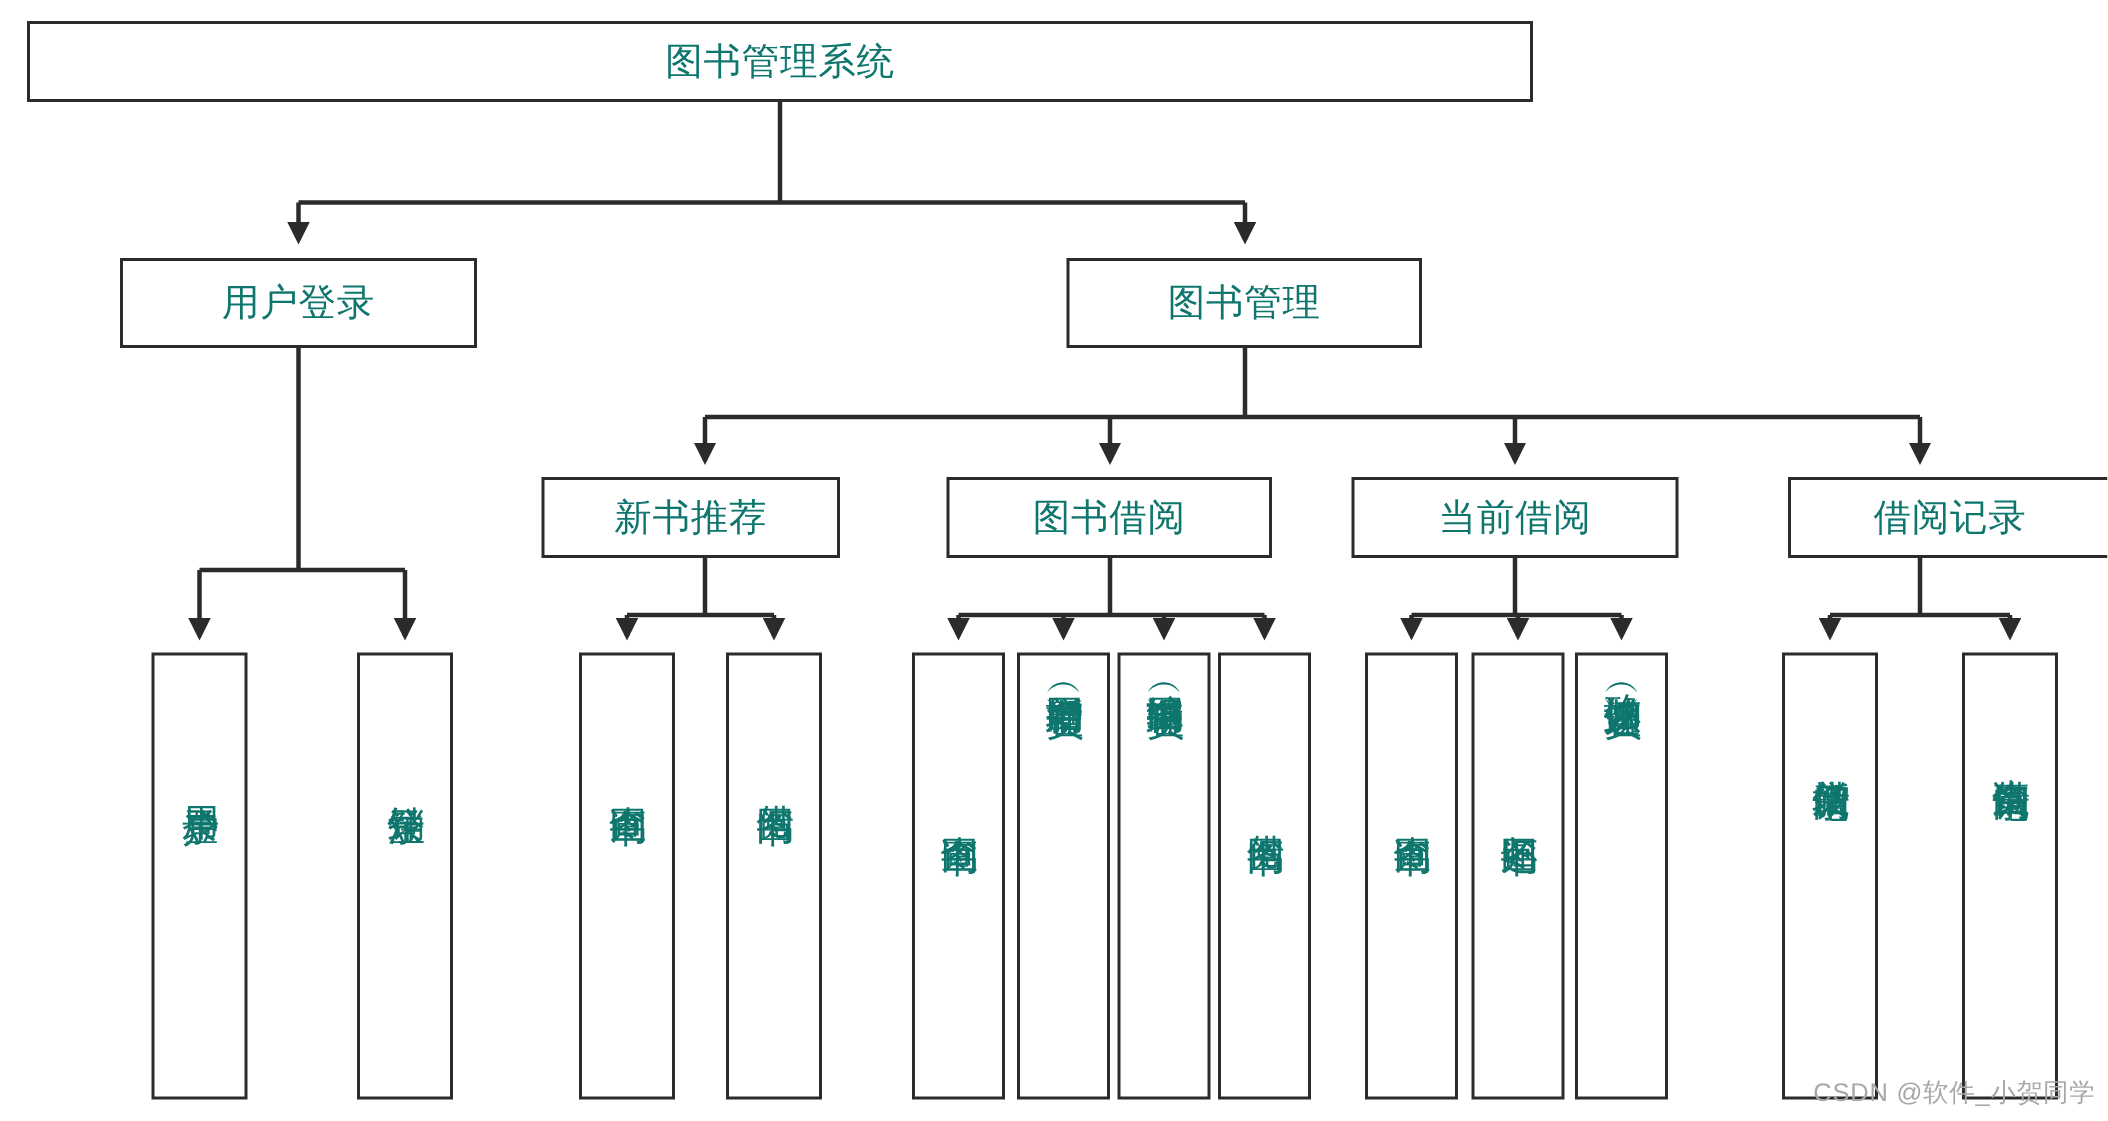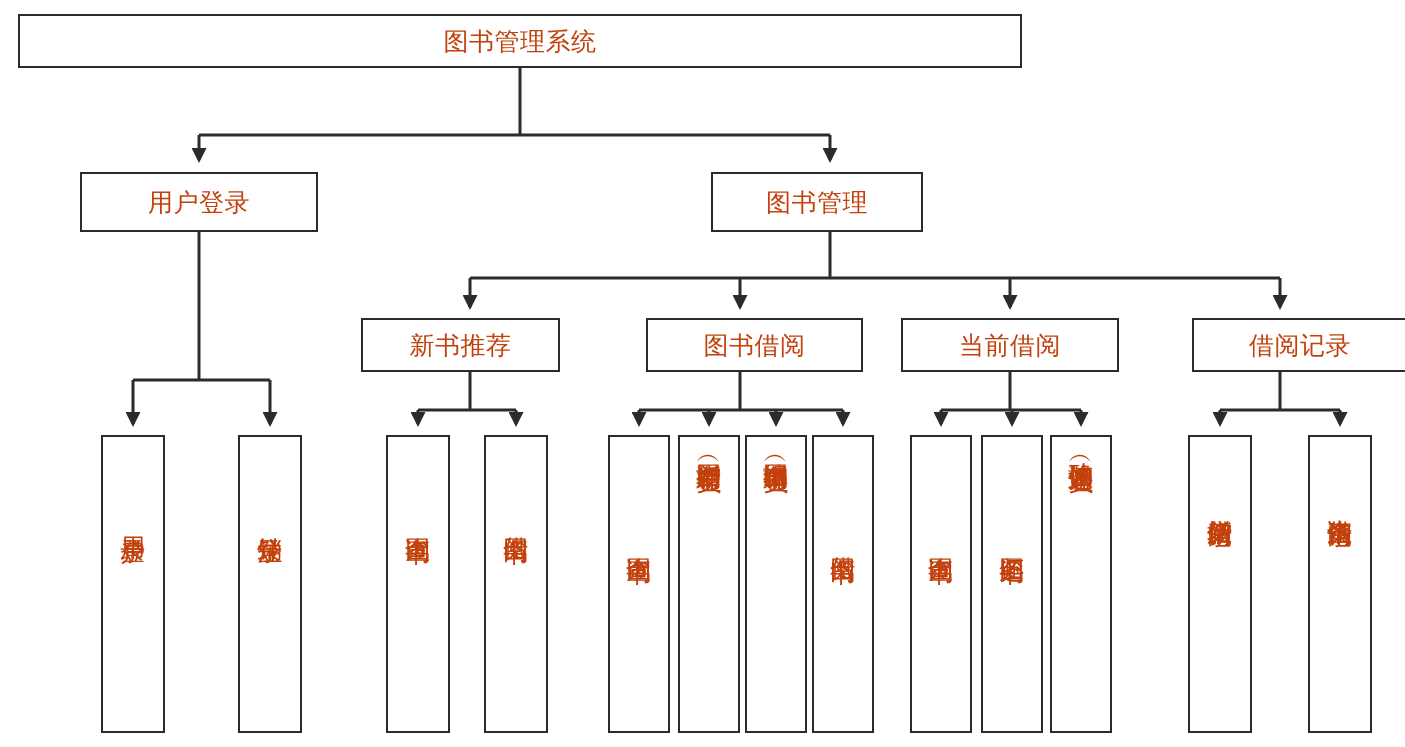--- a/index.html
+++ b/index.html
@@ -25,21 +25,21 @@
     height: 747px;
   }
   .node {
     position: absolute;
     box-sizing: border-box;
     background: #ffffff;
     border: 2.5px solid #2b2b2b;
     display: flex;
     align-items: center;
     justify-content: center;
-    color: #c2410c;
+    color: #0f766e;
   }
   .node-label {
     font-size: 25px;
     line-height: 1.15;
     letter-spacing: 0.5px;
     white-space: nowrap;
   }
   
   .node.vertical {
     align-items: flex-start;
@@ -128,28 +128,28 @@
     </g>
   </svg>
 
   <div class="node" style="left:18px; top:14px; width:1004px; height:54px;">
     <span class="node-label">图书管理系统</span>
   </div>
 
   <div class="node" style="left:80px; top:172px; width:238px; height:60px;">
     <span class="node-label">用户登录</span>
   </div>
-  <div class="node" style="left:711px; top:172px; width:212px; height:60px;">
+  <div class="node" style="left:711px; top:172px; width:237px; height:60px;">
     <span class="node-label">图书管理</span>
   </div>
 
   <div class="node" style="left:361px; top:318px; width:199px; height:54px;">
     <span class="node-label">新书推荐</span>
   </div>
-  <div class="node" style="left:646px; top:318px; width:217px; height:54px;align-items:center;">
+  <div class="node" style="left:631px; top:318px; width:217px; height:54px;align-items:center;">
     <span class="node-label">图书借阅</span>
   </div>
   <div class="node" style="left:901px; top:318px; width:218px; height:54px;justify-content:center;">
     <span class="node-label">当前借阅</span>
   </div>
   <div class="node" style="left:1192px; top:318px; width:216px; height:54px;">
     <span class="node-label">借阅记录</span>
   </div>
 
   <div class="node vertical mid" style="left:101px; top:435px; width:64px; height:298px;">
@@ -189,14 +189,15 @@
     <span class="node-label">确认归还（管理员）</span>
   </div>
 
   <div class="node vertical mid3" style="left:1188px; top:435px; width:64px; height:298px;">
     <span class="node-label">新增借阅记录</span>
   </div>
   <div class="node vertical mid3" style="left:1308px; top:435px; width:64px; height:298px;">
     <span class="node-label">查询借阅记录</span>
   </div>
 
+  <div class="watermark">CSDN @软件_小贺同学</div>
 
 </div>
 
 </body></html>

